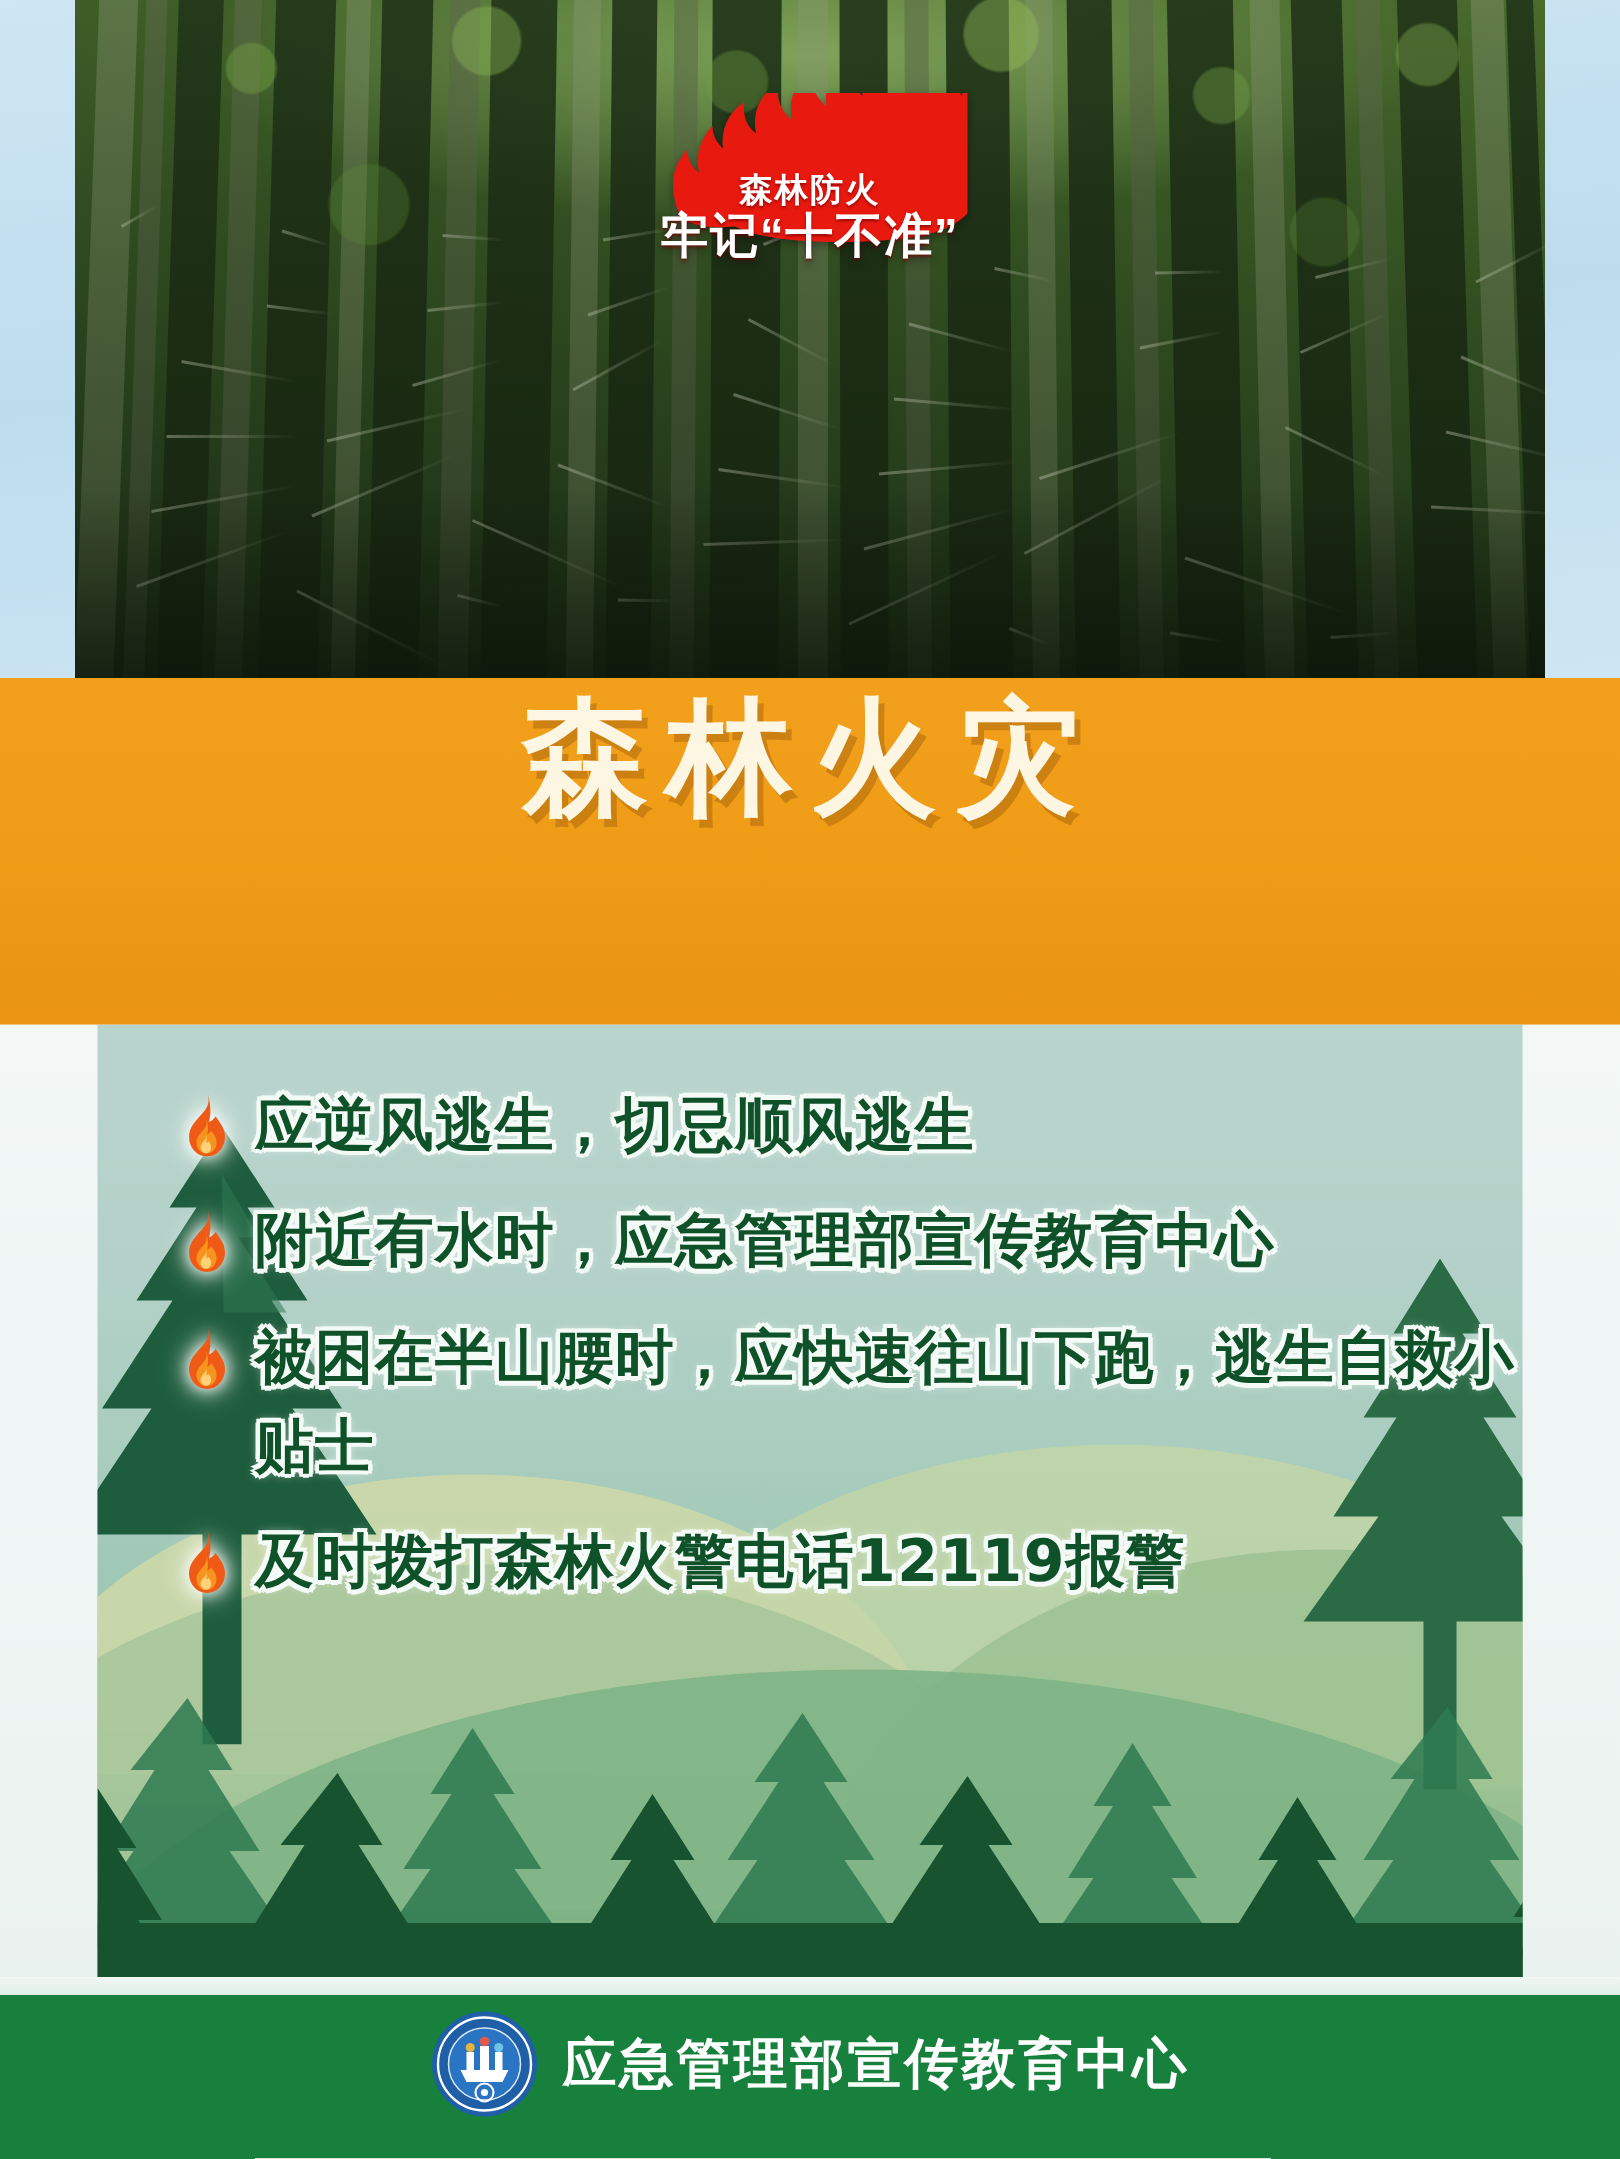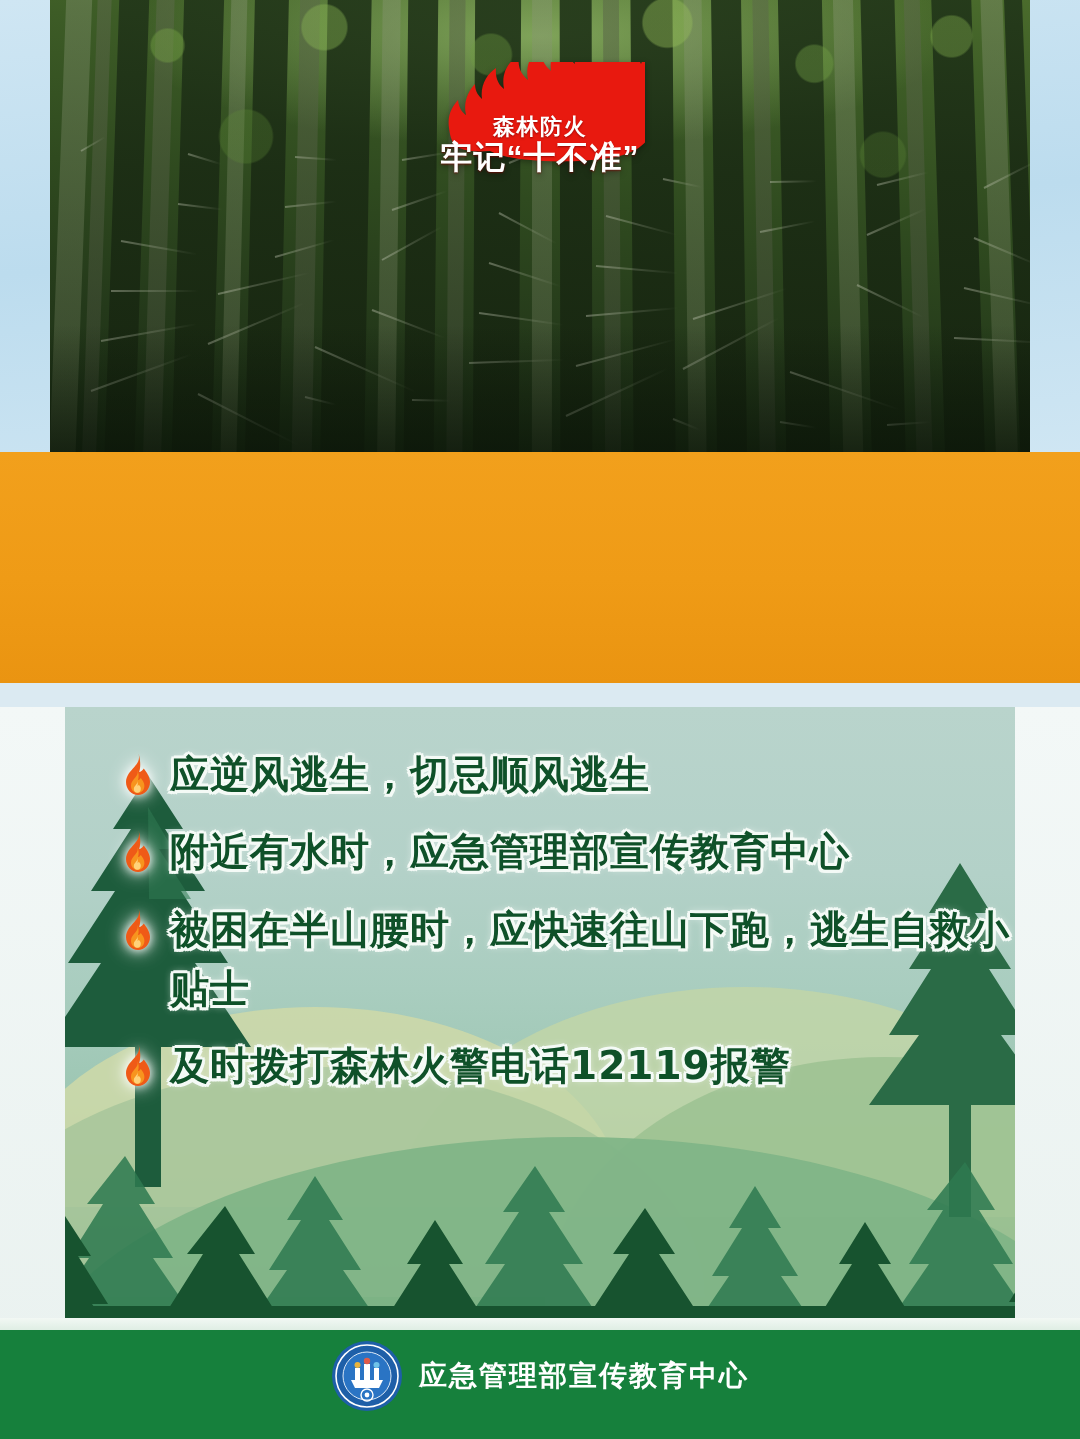--- a/index.html
+++ b/index.html
@@ -97,21 +97,20 @@
     text-shadow:4px 5px 0 rgba(120,62,0,.30);
   }
   .title-l1 { font-size:84px; letter-spacing:12px; }
   .title-l2 { font-size:84px; letter-spacing:10px; margin-top:8px; }
 
   
   .content-zone {
     position:absolute; left:0; top:683px; width:1080px; height:643px;
     background:linear-gradient(180deg,#eef4f3 0%,#e9f1f0 100%);
     overflow:hidden;
-    margin-top:24px;
   }
   .sage {
     position:absolute; left:65px; top:0; width:950px; height:643px;
     background:linear-gradient(180deg,#b9d4cc 0%,#b3d1c8 26%,#a9cdbf 44%,#9cc6b2 62%,#7fb392 80%,#56925f 100%);
     overflow:hidden;
   }
   
   .hill {
     position:absolute; border-radius:50% 50% 0 0 / 100% 100% 0 0;
   }
@@ -166,22 +165,22 @@
     background:linear-gradient(180deg,#f2f8f4,#dfeee4);
   }
   .footer-inner {
     position:absolute; left:0; right:0; top:22px;
     display:flex; align-items:center; justify-content:center; gap:16px;
   }
   .emblem { width:72px; height:72px; flex:0 0 auto; }
   .emblem svg { display:block; width:100%; height:100%; }
   .footer-texts { display:flex; flex-direction:column; }
   .footer-cn {
-    font-family:Liberation Serif, serif;
-    font-weight:bold; font-size:28px; color:#ffffff; letter-spacing:2px;
+    font-family:Liberation Sans, sans-serif;
+    font-weight:bold; font-size:36px; color:#ffffff; letter-spacing:2px;
     line-height:1.1;
   }
   .footer-en {
     font-size:13.5px; color:#e8f6ec; letter-spacing:.2px; margin-top:5px;
     font-family:"Liberation Sans", sans-serif;
   }
   
   .rail { position:absolute; top:0; width:65px; height:643px;
           background:linear-gradient(180deg,#f3f8f7,#eaf2f0); }
   .rail.left { left:0; }
@@ -281,20 +280,21 @@
       <path fill="#e8190f" d="M14 66c-2-14 4-22 9-28 1 9 5 13 8 15-3-12 2-24 9-31 0 8 4 12 7 15-2-14 5-25 14-31-1 11 3 17 8 21-3-16 4-27 15-34-2 13 3 20 9 25-3-15 3-26 13-33-1 12 4 19 10 24-2-14 4-24 13-31 0 12 5 19 11 24-2-13 3-22 11-28 1 11 6 18 12 23-1-11 3-19 10-24 2 12 7 19 13 24 0-9 3-16 8-20 3 11 9 18 12 25 3-7 4-14 3-21 8 8 11 18 11 29 0 0 1 52-4 62-6 12-20 21-42 24-19 3-44 4-66 3-22-1-42-4-53-10C18 92 16 80 14 66z"></path>
     </svg>
     <div class="badge-text">
       <div class="badge-line1">森林防火</div>
       <div class="badge-line2">牢记“十不准”</div>
     </div>
   </div>
 
   <div class="title-band">
     <div class="title">
+      <div class="title-l1">森林火灾</div>
     </div>
   </div>
 
   <div class="content-zone">
     <div class="rail left"></div>
     <div class="rail right"></div>
 
     <div class="sage">
       <div class="hill h1"></div>
       <div class="hill h2"></div>

